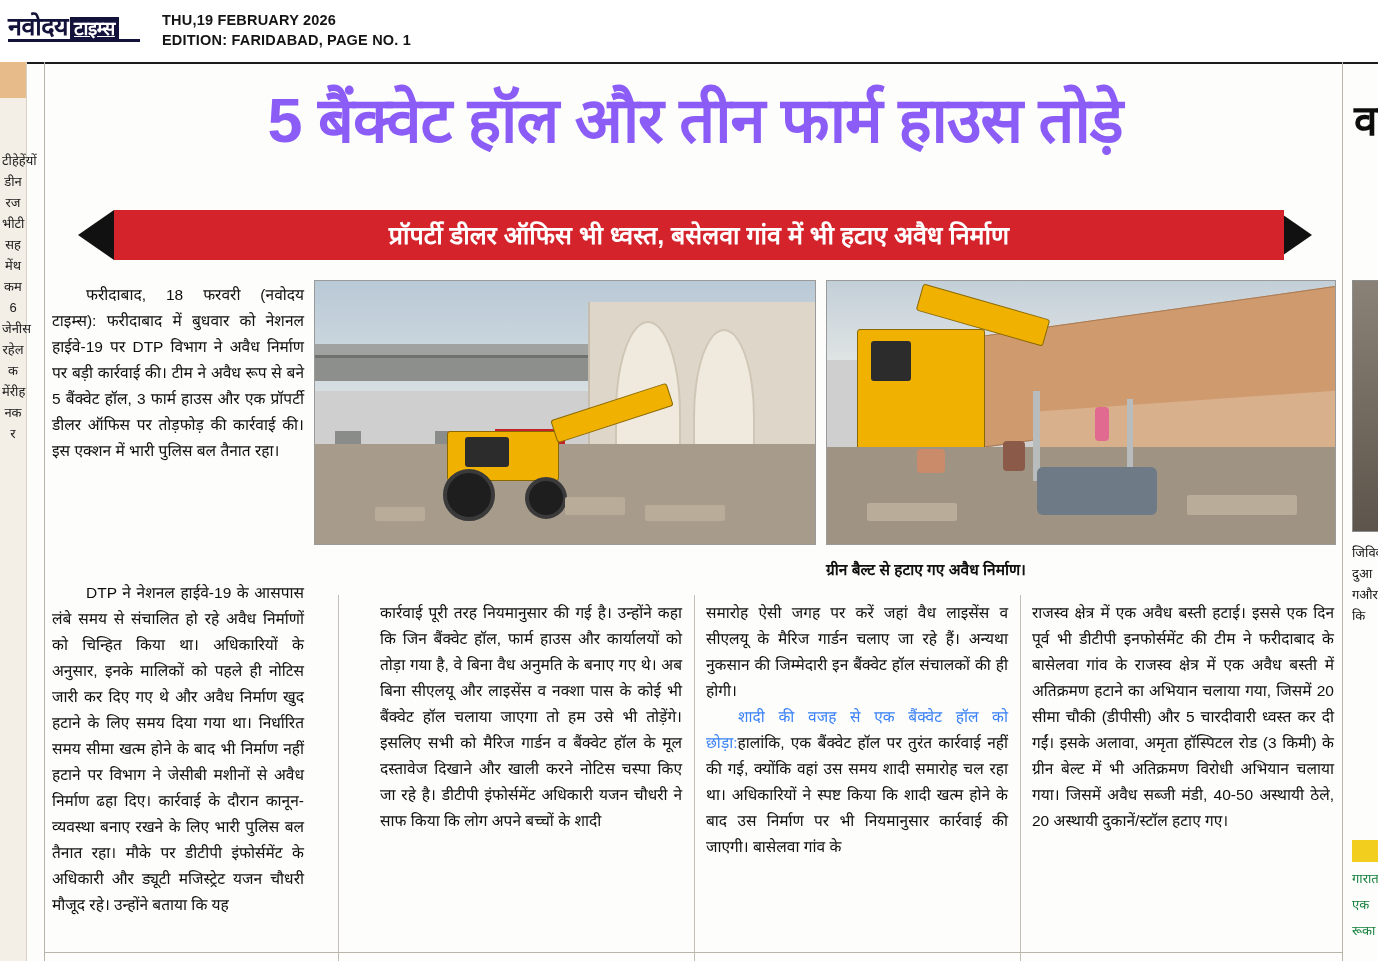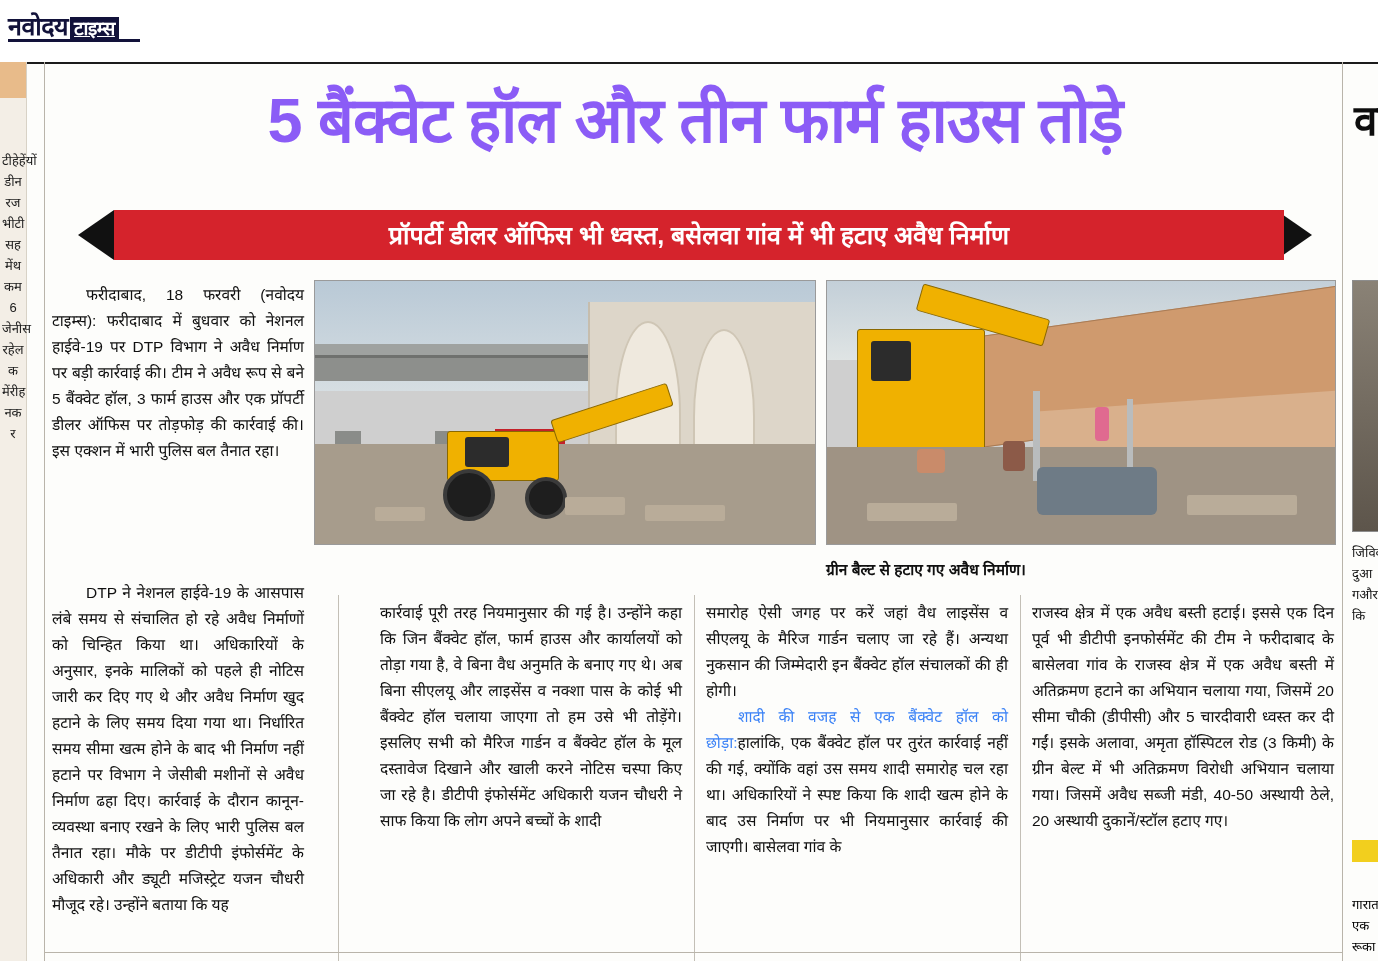--- a/index.html
+++ b/index.html
@@ -260,42 +260,45 @@
     position: absolute;
     left: 2px; top: 778px;
     width: 26px; height: 22px;
     background: #f2cf1e;
   }
   .rs-text2 {
     position: absolute;
     left: 2px; top: 804px;
     width: 26px;
     font-size: 13px;
-    line-height: 21px;
-    color: #000000;
+    line-height: 26px;
+    color: #15803d;
     word-break: break-all;
-    margin-top: 28px;
   }
   .bottom-rule {
     position: absolute;
     left: 44px; top: 952px;
     width: 1298px; height: 1px;
     background: #b9b4aa;
   }
 </style>
 </head>
 <body>
 
 <div class="page">
 
   <div class="masthead">
     <div class="logo">
       <span class="logo-hi">नवोदय</span><span class="logo-en">टाइम्स</span>
     </div>
     <div class="logo-rule"></div>
+    <div class="dateline">
+      <div>THU,19 FEBRUARY 2026</div>
+      <div>EDITION: FARIDABAD, PAGE NO. 1</div>
+    </div>
   </div>
 
   <div class="left-rail"></div>
   <div class="left-rail-swatch"></div>
   <div class="rail-col">टीहेहेंयोंडीनरजभीटीसहमेंथकम6जेनीसरहेलकमेंरीहनकर</div>
   <div class="vrule v1"></div>
   <div class="vrule v2"></div>
 
   <div class="headline-wrap">
     <div class="headline">5 बैंक्वेट हॉल और तीन फार्म हाउस तोड़े</div>

